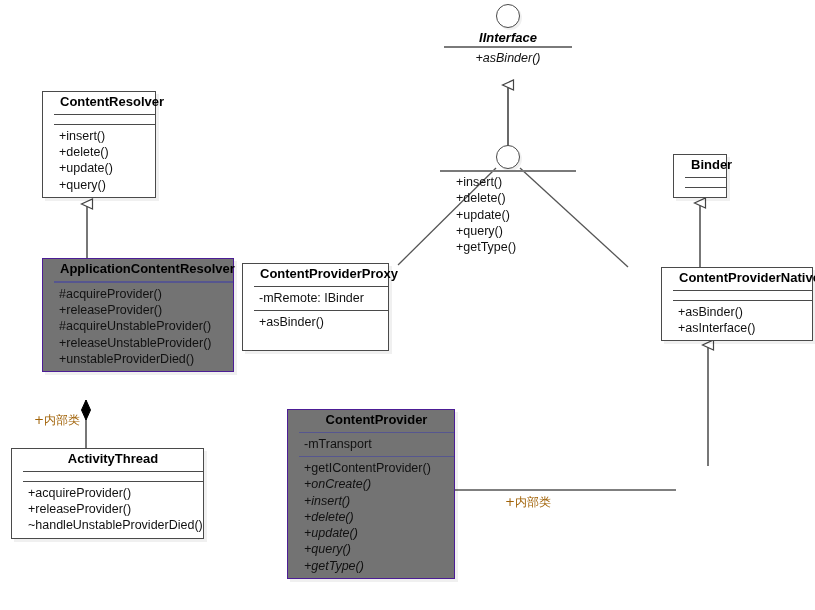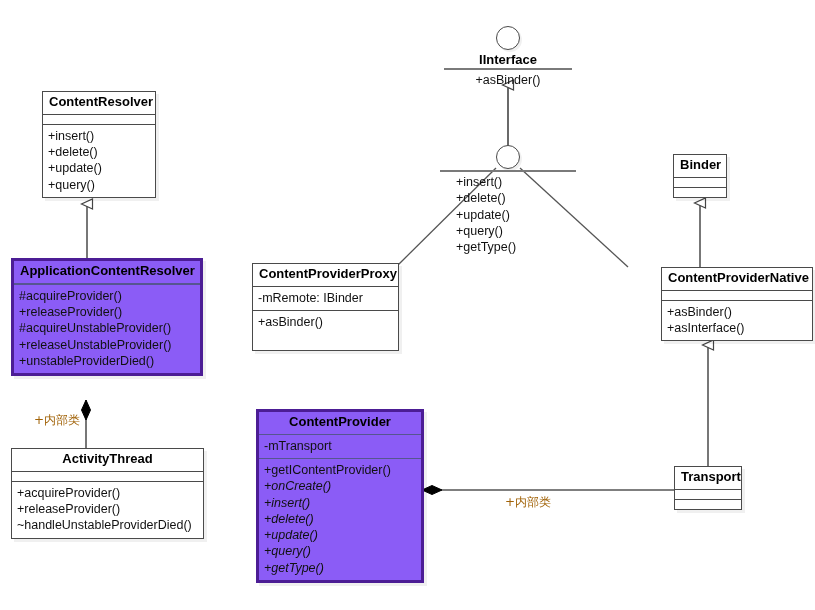--- a/index.html
+++ b/index.html
@@ -16,24 +16,26 @@
     overflow: hidden;
   }
   
   .uml-box {
     position: absolute;
     box-sizing: border-box;
     border: 1px solid #4a4a4a;
     background: #ffffff;
     box-shadow: 3px 3px 0 rgba(0,0,0,0.06);
     z-index: 5;
+    padding-left: 11px;
   }
   .uml-box.accent {
-    background: #8b5cf6;
-    border: 3px solid #4c1d95;
+    background: #737373;
+    border: 1px solid #4c1d95;
+    margin-left: 31px;
   }
   .uml-title {
     text-align: center;
     font-weight: bold;
     font-size: 13px;
     color: #000;
     padding: 3px 6px 4px 6px;
     line-height: 1.15;
     white-space: nowrap;
   }
@@ -188,42 +190,42 @@
     <div class="uml-sep"></div>
     <div class="uml-compartment empty"></div>
     <div class="uml-sep"></div>
     <div class="uml-compartment">
       <span class="m">+acquireProvider()</span>
       <span class="m">+releaseProvider()</span>
       <span class="m">~handleUnstableProviderDied()</span>
     </div>
   </div>
 
-  <div class="iface" style="left:444px; top:26px; width:128px;">
+  <div class="iface" style="left:444px; top:4px; width:128px;font-style:italic;">
     <div class="iface-circle"></div>
     <div class="iface-name">IInterface</div>
     <div class="iface-rule"></div>
     <div class="iface-ops" style="text-align:center;">
       <span class="m">+asBinder()</span>
     </div>
   </div>
 
   <div class="iface" style="left:440px; top:145px; width:136px;">
     <div class="iface-circle"></div>
     <div class="iface-rule"></div>
     <div class="iface-ops" style="padding-left:16px;">
       <span class="m">+insert()</span>
       <span class="m">+delete()</span>
       <span class="m">+update()</span>
       <span class="m">+query()</span>
       <span class="m">+getType()</span>
     </div>
   </div>
 
-  <div class="uml-box" style="left:252px; top:263px; width:147px;">
+  <div class="uml-box" style="left:242px; top:263px; width:147px;">
     <div class="uml-title">ContentProviderProxy</div>
     <div class="uml-sep"></div>
     <div class="uml-compartment">
       <span class="m">-mRemote: IBinder</span>
     </div>
     <div class="uml-sep"></div>
     <div class="uml-compartment" style="padding-bottom:20px;">
       <span class="m">+asBinder()</span>
     </div>
   </div>
@@ -258,21 +260,14 @@
       <span class="m">+getIContentProvider()</span>
       <span class="m abstract">+onCreate()</span>
       <span class="m abstract">+insert()</span>
       <span class="m abstract">+delete()</span>
       <span class="m abstract">+update()</span>
       <span class="m abstract">+query()</span>
       <span class="m abstract">+getType()</span>
     </div>
   </div>
 
-  <div class="uml-box" style="left:674px; top:466px; width:68px;">
-    <div class="uml-title">Transport</div>
-    <div class="uml-sep"></div>
-    <div class="uml-compartment empty"></div>
-    <div class="uml-sep"></div>
-    <div class="uml-compartment empty"></div>
-  </div>
 
 </div>
 
 </body></html>

